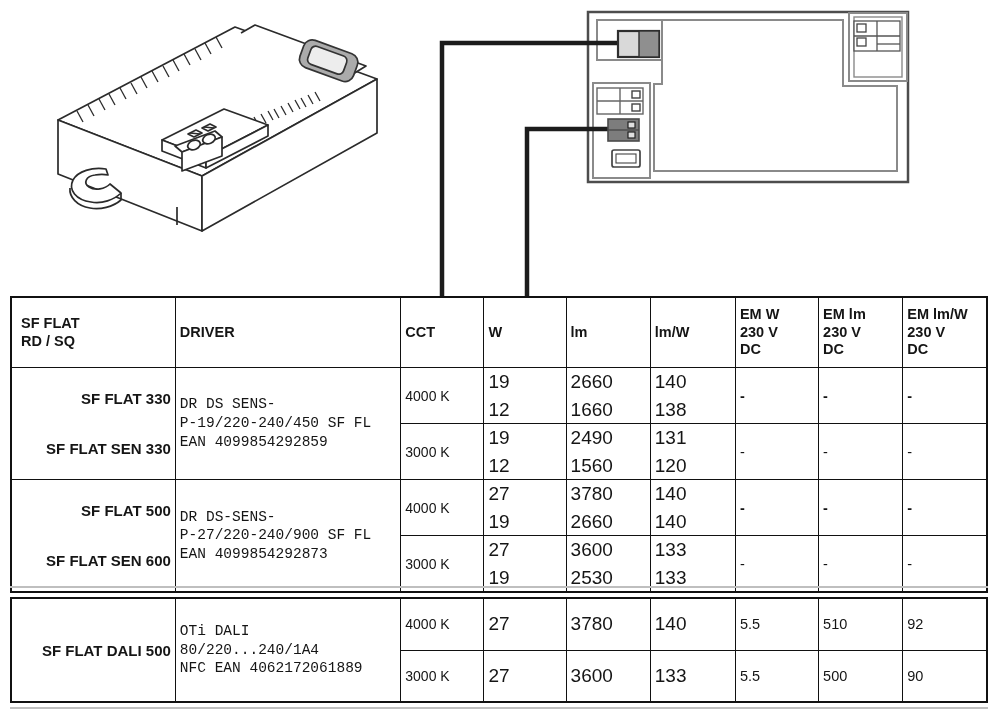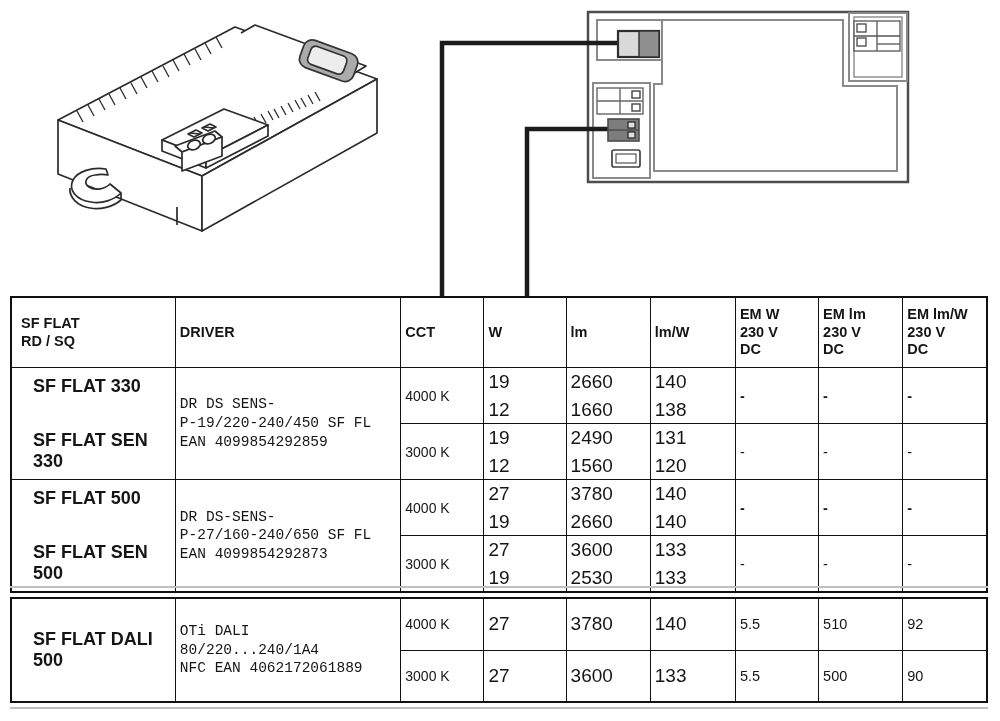--- a/index.html
+++ b/index.html
@@ -12,21 +12,21 @@
   .spec-table{position:absolute;left:10px;width:978px;border-collapse:collapse;table-layout:fixed;
               border:2.6px solid #111;background:#fff;}
   .t1{top:296px;}
   .t2{top:597px;}
   .spec-table th,.spec-table td{border:1.5px solid #111;padding:0 4px;text-align:left;
               vertical-align:middle;white-space:pre-line;}
   .spec-table th{font-size:14.5px;font-weight:bold;line-height:1.22;height:69px;}
   .t1 tbody tr{height:52px;}
   .t2 tbody tr{height:52px;}
   th.left{text-align:left;padding-left:9px;}
-  td.model{font-weight:bold;font-size:18px;text-align:left;padding-left:21px;}
+  td.model{font-weight:bold;font-size:15px;text-align:right;padding-left:11px;}
   td.model div+div{margin-top:33px;}
   td.driver{font-size:14.5px;line-height:1.3;font-family:Liberation Mono, monospace;}
   td.cct-cell{font-size:14px;}
   td.value-cell{font-size:19px;line-height:1.45;}
   td.em-cell{font-size:14.5px;}
   td.em-cell.b{font-weight:bold;}
   .hr-shadow{position:absolute;left:10px;width:978px;height:1.5px;background:#bfbfbf;}
   .s1{top:586px;}
   .s2{top:707px;}
 </style>
@@ -199,23 +199,23 @@
 12</td>
           <td class="value-cell">2490
 1560</td>
           <td class="value-cell">131
 120</td>
           <td class="em-cell">-</td>
           <td class="em-cell">-</td>
           <td class="em-cell">-</td>
         </tr>
         <tr>
-          <td class="model" rowspan="2"><div>SF FLAT 500</div><div>SF FLAT SEN 500</div></td>
+          <td class="model" rowspan="2"><div>SF FLAT 500</div><div>SF FLAT SEN 600</div></td>
           <td class="driver" rowspan="2">DR DS-SENS-
-P-27/160-240/650 SF FL
+P-27/220-240/900 SF FL
 EAN 4099854292873</td>
           <td class="cct-cell">4000 K</td>
           <td class="value-cell">27
 19</td>
           <td class="value-cell">3780
 2660</td>
           <td class="value-cell">140
 140</td>
           <td class="em-cell b">-</td>
           <td class="em-cell b">-</td>

